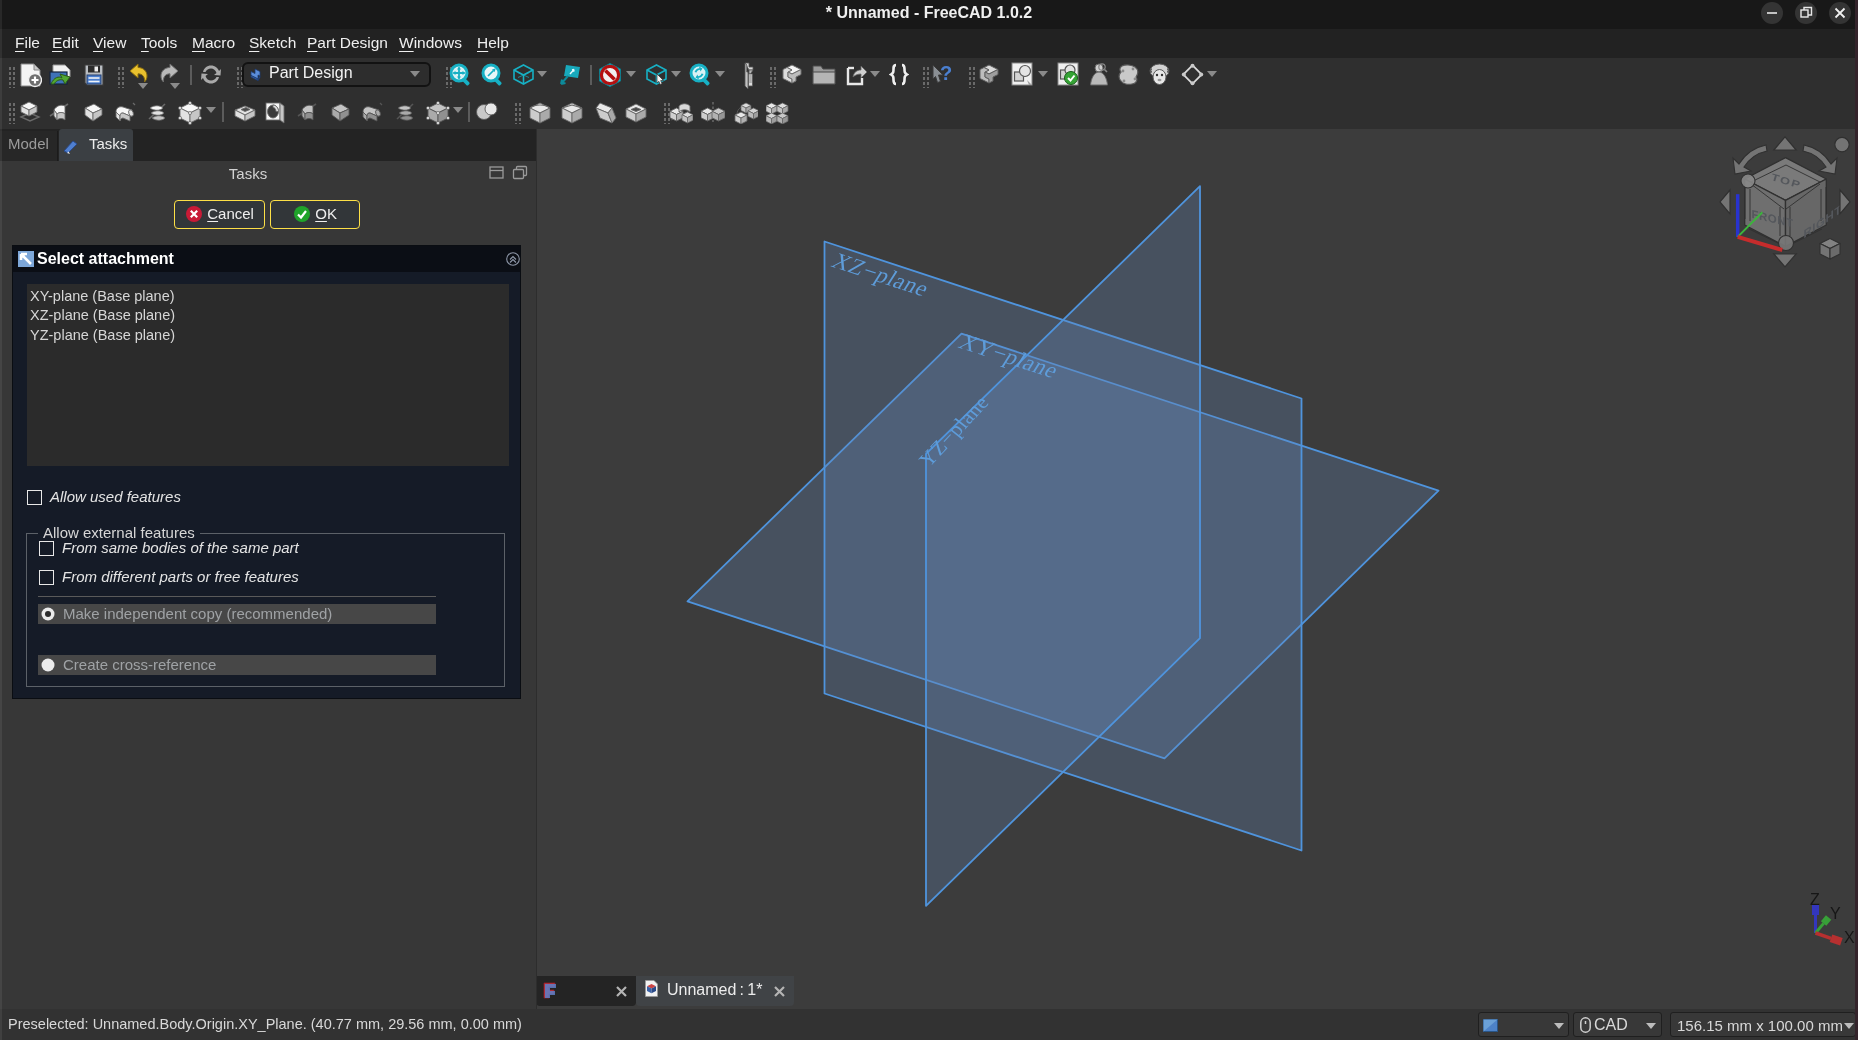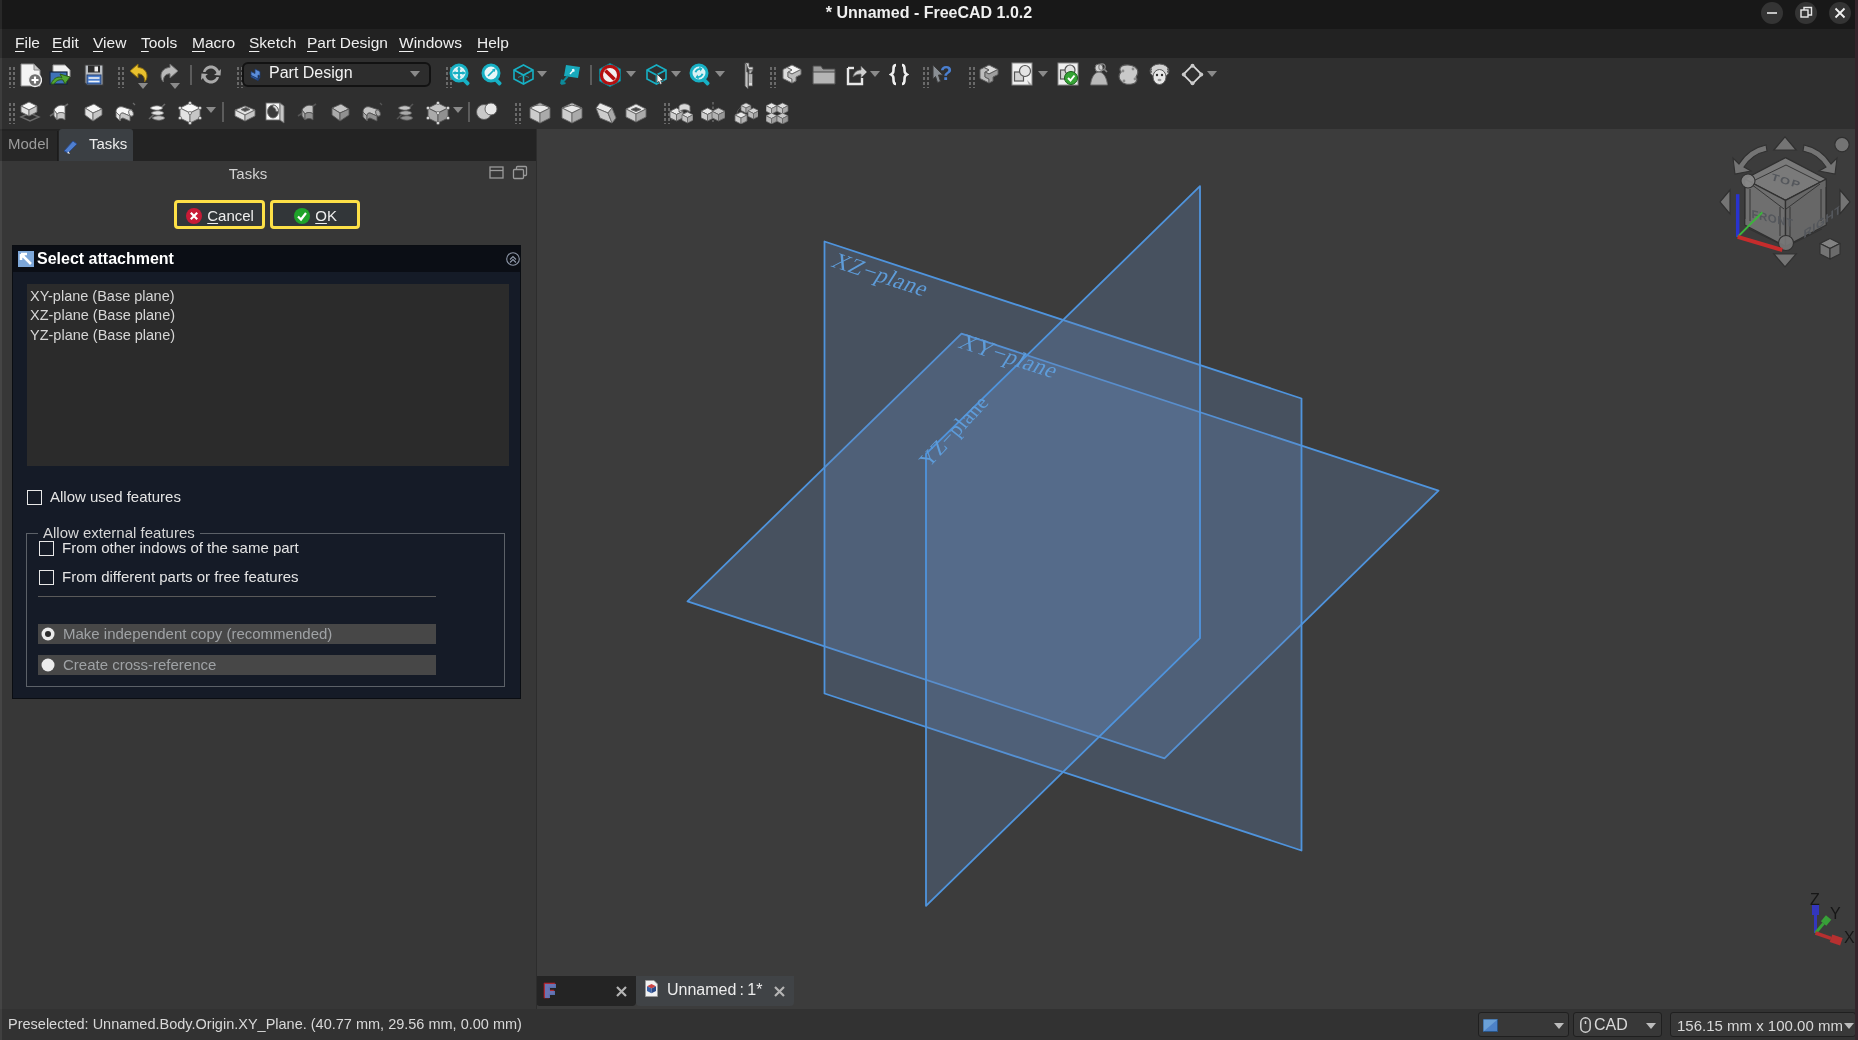--- a/index.html
+++ b/index.html
@@ -25,31 +25,31 @@
   border-right:5px solid transparent; border-top:6px solid #8a8a8a; }
 #leftpanel { position:absolute; left:0; top:129px; width:536px; height:880px; background:#373737; }
 #tabrow { position:absolute; left:0; top:0; width:536px; height:32px; background:#232323; }
 #tabmodel { position:absolute; left:0; top:2px; width:58px; height:30px; background:#272727;
   color:#9b9b9b; font-size:15px; padding:4px 0 0 8px; border-right:1px solid #1b1b1b; }
 #tabtasks { position:absolute; left:59px; top:0px; width:74px; height:32px; background:#3b3f43;
   color:#ededed; font-size:15px; padding:6px 0 0 30px; border-radius:3px 3px 0 0; }
 #viewport { position:absolute; left:536px; top:129px; width:1322px; height:880px; background:#3c3c3c; }
 #statusbar { position:absolute; left:0; top:1009px; width:1858px; height:31px; background:#323232; }
 #rightedge { position:absolute; right:0; top:0; width:3px; height:1040px; background:#34242b; }
-.btn { position:absolute; height:29px; background:#323639; border:3px solid #fde047;
+.btn { position:absolute; height:29px; background:#323639; border:1px solid #fde047;
   border-radius:4px; color:#eeeeee; font-size:15px; text-align:center; }
 .btn u { text-underline-offset:2px; }
 #selbox { position:absolute; left:12px; top:116px; width:509px; height:454px; background:#151b27;
   border:1px solid #0a0d12; }
 #selhdr { position:absolute; left:0; top:0; width:507px; height:26px; background:#0b0e15;
   color:#ffffff; font-size:16px; font-weight:bold; padding:4px 16px 0 24px; }
 #sellist { position:absolute; left:14px; top:38px; width:482px; height:182px; background:#2b2b2b;
   color:#d6d6d6; font-size:14.5px; line-height:19.3px; padding:3px 0 0 3px; }
 .cb { position:absolute; width:15px; height:15px; border:1.5px solid #e8e8e8; background:transparent; }
-.cblabel { position:absolute; color:#e4e4e4; font-size:15px; white-space:nowrap; }
+.cblabel { position:absolute; color:#e4e4e4; font-size:15px; white-space:nowrap;font-style:italic; }
 .radiobar { position:absolute; left:25px; width:398px; height:20px; background:#474747; }
 .radiolbl { position:absolute; left:25px; top:1px; color:#9fa2a5; font-size:15px; white-space:nowrap; }
 .sbtext { color:#d8d8d8; font-size:14.5px; }
 .sbbox { position:absolute; top:3px; height:25px; background:#383838; border:1px solid #1f1f1f;
   border-radius:3px; color:#d8d8d8; font-size:16px; }
 .doctab { position:absolute; top:0; height:30px; font-size:16px; }
 svg { display:block; }
 </style>
 </head>
 <body>
@@ -522,25 +522,25 @@
     <svg class="abs" style="left:493px; top:6px;" width="14" height="14">
         <circle cx="7" cy="7" r="6.3" fill="none" stroke="#8e97a8" stroke-width="1.1"></circle>
         <path d="M4 7.5 L7 4.5 L10 7.5 M4 10.5 L7 7.5 L10 10.5" fill="none" stroke="#8e97a8" stroke-width="1.2"></path>
       </svg>
     <div id="sellist">XY-plane (Base plane)<br>XZ-plane (Base plane)<br>YZ-plane (Base plane)</div>
     <div class="cb" style="left:14px; top:244px;"></div>
     <div class="cblabel" style="left:37px; top:242px;">Allow used features</div>
     <div class="abs" style="left:13px; top:287px; width:479px; height:154px; border:1px solid #5c6168;"></div>
     <div class="abs" style="left:25px; top:278px; background:#151b27; padding:0 5px; color:#d6d6d6; font-size:15px;">Allow external features</div>
     <div class="cb" style="left:26px; top:295px;"></div>
-    <div class="cblabel" style="left:49px; top:293px;">From other indows of the same part</div>
+    <div class="cblabel" style="left:49px; top:293px;">From same bodies of the same part</div>
     <div class="cb" style="left:26px; top:324px;"></div>
     <div class="cblabel" style="left:49px; top:322px;">From different parts or free features</div>
     <div class="abs" style="left:25px; top:350px; width:398px; height:1px; background:#5a5a5a;"></div>
-    <div class="radiobar" style="top:378px;">
+    <div class="radiobar" style="top:358px;">
       <svg width="14" height="14" style="position:absolute; left:3px; top:3px;">
           <circle cx="7" cy="7" r="6.5" fill="#ebebeb"></circle>
           <circle cx="7" cy="7" r="3" fill="#2c2c2c"></circle>
         </svg>
       <div class="radiolbl">Make independent copy (recommended)</div>
     </div>
     <div class="radiobar" style="top:409px;">
       <svg width="14" height="14" style="position:absolute; left:3px; top:3px;">
           <circle cx="7" cy="7" r="6.5" fill="#ebebeb"></circle>
         </svg>

